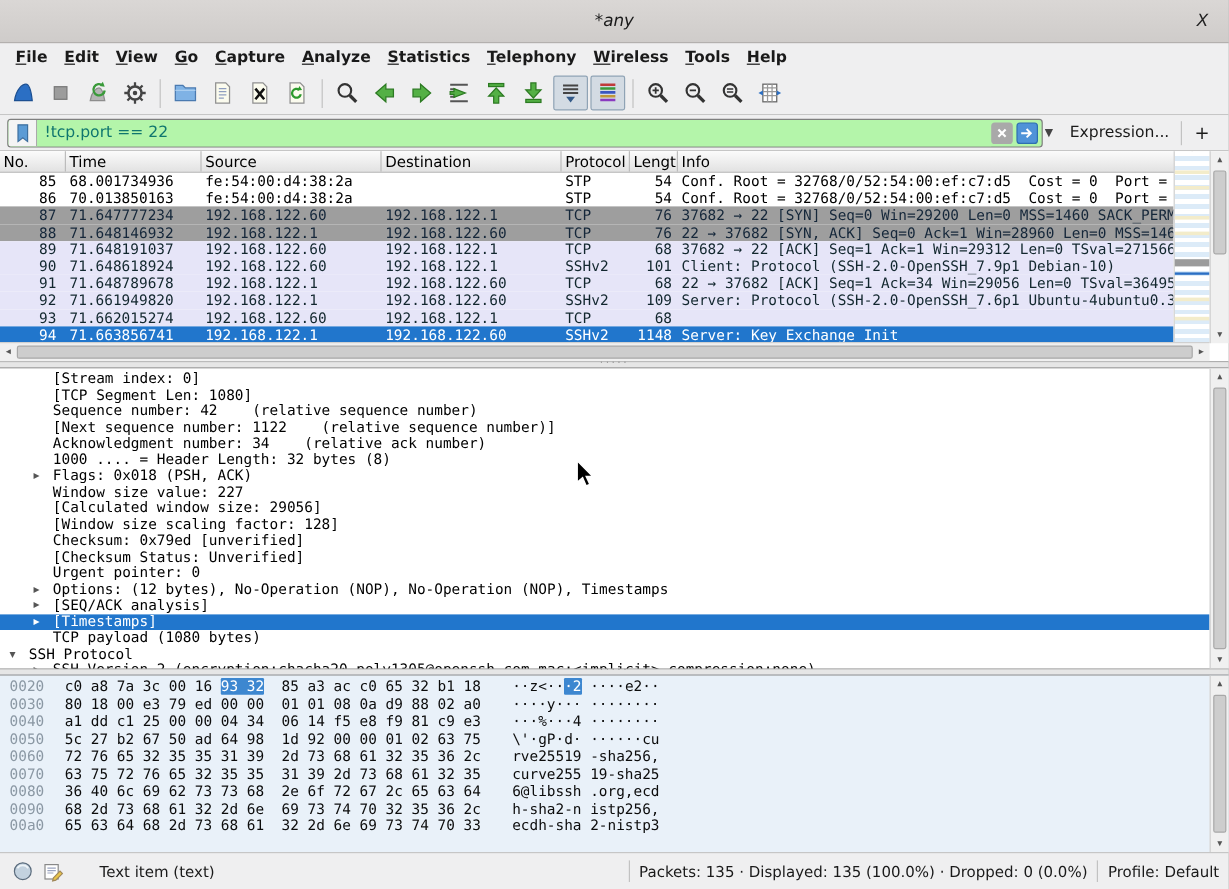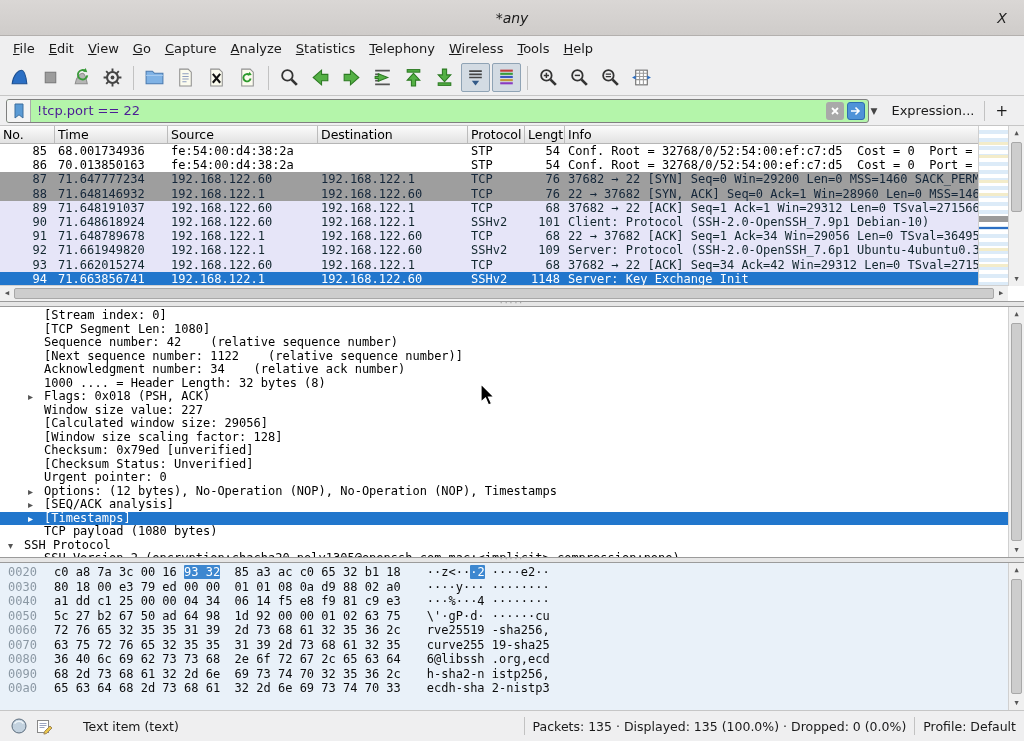--- a/index.html
+++ b/index.html
@@ -6,35 +6,35 @@
   html,body { width:1024px; height:741px; }
   body { font-family:"DejaVu Sans", "Liberation Sans", sans-serif; font-size:13px; background:#555; }
   .win { position:relative; width:1024px; height:741px; background:#efeff0; overflow:hidden; display:flex; flex-direction:column; }
 
   
   .titlebar { height:36px; background:linear-gradient(#dad7d5,#cfccca); display:flex; align-items:center; justify-content:center; position:relative; border-bottom:1px solid #b3b0ae; flex:0 0 36px;font-style:italic;}
   .title { font-size:14px; color:#1a1a1a; }
   .close-x { position:absolute; right:12px; top:8px; width:20px; height:20px; text-align:center; line-height:20px; color:#222; font-size:14px; cursor:default; }
 
   
-  .menubar { height:24px; flex:0 0 24px; display:flex; align-items:center; padding-left:6px; background:#efeff0; }
+  .menubar { height:24px; flex:0 0 24px; display:flex; align-items:center; padding-left:6px; background:#efeff0;font-weight:bold; }
   .menu-item { padding:2px 7px; color:#1a1a1a; }
   .menu-item .u { text-decoration:underline; }
 
   
   .toolbar { height:36px; flex:0 0 36px; display:flex; align-items:center; padding-left:4px; background:#efeff0; border-bottom:1px solid #c6c6c6; }
   .tbtn { width:29px; height:29px; display:flex; align-items:center; justify-content:center; border:1px solid transparent; border-radius:2px; margin:0 1px; }
   .tbtn.pressed { background:#d3dbe3; border:1px solid #8fa3b5; }
   .tsep { width:1px; height:24px; background:#c2c2c2; margin:0 5px; }
 
   
   .filterbar { height:30px; flex:0 0 30px; display:flex; align-items:center; padding:0 6px; background:#efeff0; border-bottom:1px solid #c6c6c6; }
   .ffield { flex:1; height:24px; display:flex; align-items:center; border:1px solid #7f7f7f; border-radius:3px; overflow:hidden; background:#b4f5aa; }
   .fbookmark { width:24px; height:100%; background:#f4f4f4; border-right:1px solid #aaa; display:flex; align-items:center; justify-content:center; }
-  .finput { flex:1; height:100%; border:none; outline:none; background:#b4f5aa; font-family:"DejaVu Sans","Liberation Sans",sans-serif; font-size:13px; padding-left:6px; color:#4c1d95; }
+  .finput { flex:1; height:100%; border:none; outline:none; background:#b4f5aa; font-family:"DejaVu Sans","Liberation Sans",sans-serif; font-size:13px; padding-left:6px; color:#0f766e; }
   .fbtn { width:18px; height:18px; border-radius:3px; margin-right:3px; display:flex; align-items:center; justify-content:center; }
   .fclear { background:#a9a9a9; }
   .fapply { background:#4f93d8; border:1px solid #2e6eb0; }
   .fcaret { font-size:9px; color:#444; padding:0 4px 0 2px; }
   .fexpr { padding:0 10px; color:#1a1a1a; }
   .fsep { width:1px; height:20px; background:#c2c2c2; }
   .fplus { padding:0 10px; font-size:15px; color:#1a1a1a; }
 
   
   .plist { position:relative; flex:0 0 176px; height:176px; background:#fff; border-bottom:1px solid #9b9b9b; font-family:"DejaVu Sans Mono","Liberation Mono",monospace; font-size:12px; }
@@ -295,21 +295,21 @@
       </div>
     <div class="prows">
         <div class="prow stp"><div class="pcell c-no">85</div><div class="pcell c-time">68.001734936</div><div class="pcell c-src">fe:54:00:d4:38:2a</div><div class="pcell c-dst"></div><div class="pcell c-proto">STP</div><div class="pcell c-len">54</div><div class="pcell c-info">Conf. Root = 32768/0/52:54:00:ef:c7:d5  Cost = 0  Port = 0x8001</div></div>
         <div class="prow stp"><div class="pcell c-no">86</div><div class="pcell c-time">70.013850163</div><div class="pcell c-src">fe:54:00:d4:38:2a</div><div class="pcell c-dst"></div><div class="pcell c-proto">STP</div><div class="pcell c-len">54</div><div class="pcell c-info">Conf. Root = 32768/0/52:54:00:ef:c7:d5  Cost = 0  Port = 0x8001</div></div>
         <div class="prow syn"><div class="pcell c-no">87</div><div class="pcell c-time">71.647777234</div><div class="pcell c-src">192.168.122.60</div><div class="pcell c-dst">192.168.122.1</div><div class="pcell c-proto">TCP</div><div class="pcell c-len">76</div><div class="pcell c-info">37682 → 22 [SYN] Seq=0 Win=29200 Len=0 MSS=1460 SACK_PERM=1</div></div>
         <div class="prow syn"><div class="pcell c-no">88</div><div class="pcell c-time">71.648146932</div><div class="pcell c-src">192.168.122.1</div><div class="pcell c-dst">192.168.122.60</div><div class="pcell c-proto">TCP</div><div class="pcell c-len">76</div><div class="pcell c-info">22 → 37682 [SYN, ACK] Seq=0 Ack=1 Win=28960 Len=0 MSS=1460</div></div>
         <div class="prow tcp"><div class="pcell c-no">89</div><div class="pcell c-time">71.648191037</div><div class="pcell c-src">192.168.122.60</div><div class="pcell c-dst">192.168.122.1</div><div class="pcell c-proto">TCP</div><div class="pcell c-len">68</div><div class="pcell c-info">37682 → 22 [ACK] Seq=1 Ack=1 Win=29312 Len=0 TSval=271566</div></div>
         <div class="prow tcp"><div class="pcell c-no">90</div><div class="pcell c-time">71.648618924</div><div class="pcell c-src">192.168.122.60</div><div class="pcell c-dst">192.168.122.1</div><div class="pcell c-proto">SSHv2</div><div class="pcell c-len">101</div><div class="pcell c-info">Client: Protocol (SSH-2.0-OpenSSH_7.9p1 Debian-10)</div></div>
         <div class="prow tcp"><div class="pcell c-no">91</div><div class="pcell c-time">71.648789678</div><div class="pcell c-src">192.168.122.1</div><div class="pcell c-dst">192.168.122.60</div><div class="pcell c-proto">TCP</div><div class="pcell c-len">68</div><div class="pcell c-info">22 → 37682 [ACK] Seq=1 Ack=34 Win=29056 Len=0 TSval=36495</div></div>
         <div class="prow tcp"><div class="pcell c-no">92</div><div class="pcell c-time">71.661949820</div><div class="pcell c-src">192.168.122.1</div><div class="pcell c-dst">192.168.122.60</div><div class="pcell c-proto">SSHv2</div><div class="pcell c-len">109</div><div class="pcell c-info">Server: Protocol (SSH-2.0-OpenSSH_7.6p1 Ubuntu-4ubuntu0.3</div></div>
-        <div class="prow tcp"><div class="pcell c-no">93</div><div class="pcell c-time">71.662015274</div><div class="pcell c-src">192.168.122.60</div><div class="pcell c-dst">192.168.122.1</div><div class="pcell c-proto">TCP</div><div class="pcell c-len">68</div><div class="pcell c-info">37682 → 22 [ACK] Seq=34 Ack=42 Win=29312 Len=0 TSval=2715</div></div>
+        <div class="prow tcp"><div class="pcell c-no">93</div><div class="pcell c-time">71.662015274</div><div class="pcell c-src">192.168.122.60</div><div class="pcell c-dst">192.168.122.1</div><div class="pcell c-proto">TCP</div><div class="pcell c-len">68</div></div>
         <div class="prow selected"><div class="pcell c-no">94</div><div class="pcell c-time">71.663856741</div><div class="pcell c-src">192.168.122.1</div><div class="pcell c-dst">192.168.122.60</div><div class="pcell c-proto">SSHv2</div><div class="pcell c-len">1148</div><div class="pcell c-info">Server: Key Exchange Init</div></div>
       </div>
     <div class="minimap">
       <div class="mm-line" style="top:10%;background:#f3ecca"></div>
       <div class="mm-line" style="top:18%;background:#f3ecca"></div>
       <div class="mm-line" style="top:34%;background:#f3ecca"></div>
       <div class="mm-line" style="top:42%;background:#f3ecca"></div>
       <div class="mm-line" style="top:56%;height:6px;background:#9b9b9b"></div>
       <div class="mm-line" style="top:63%;height:2px;background:#2b6fc4"></div>
       <div class="mm-line" style="top:76%;background:#f3ecca"></div>

